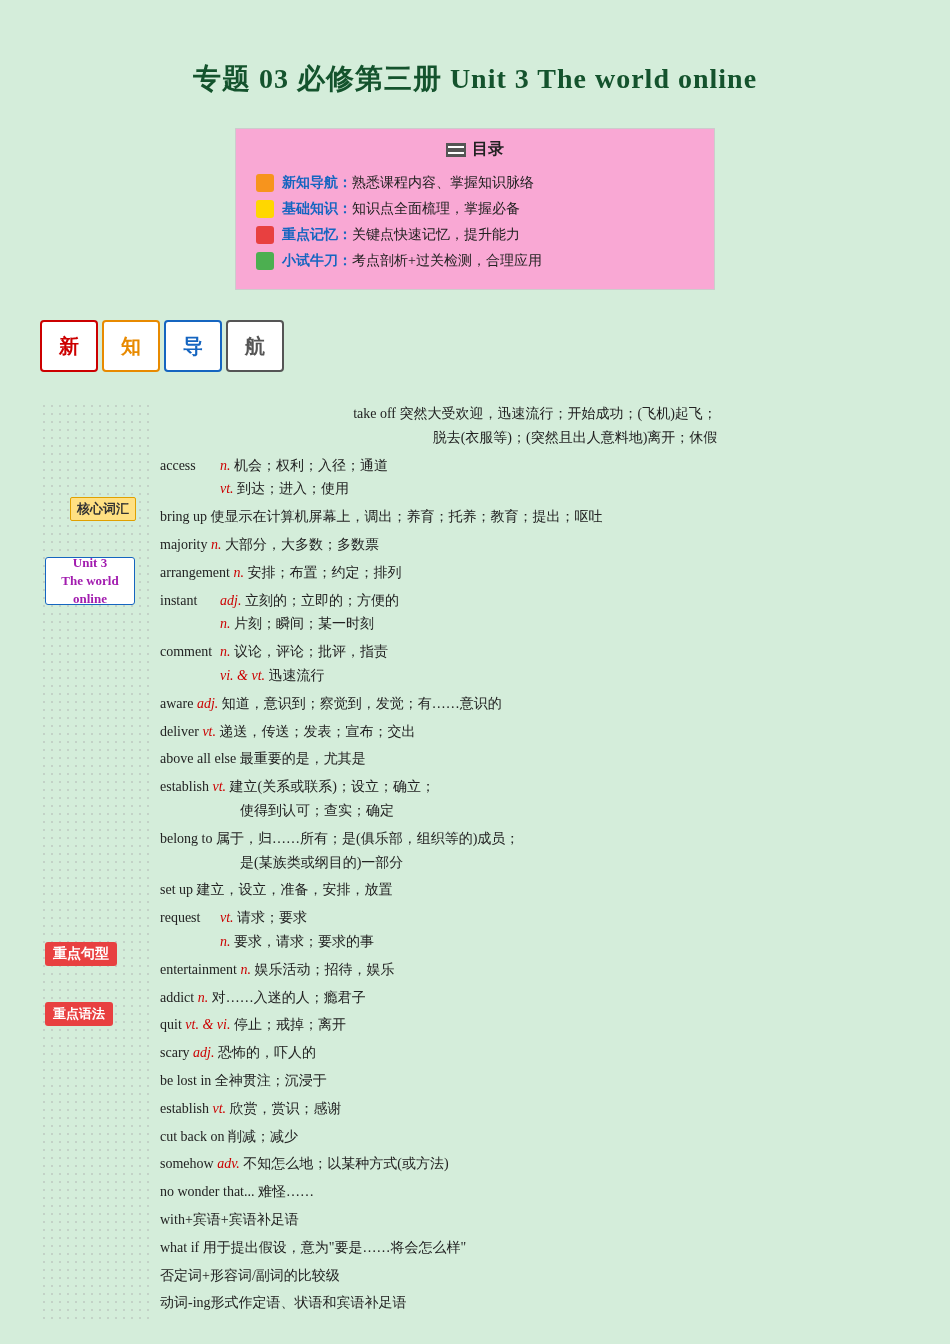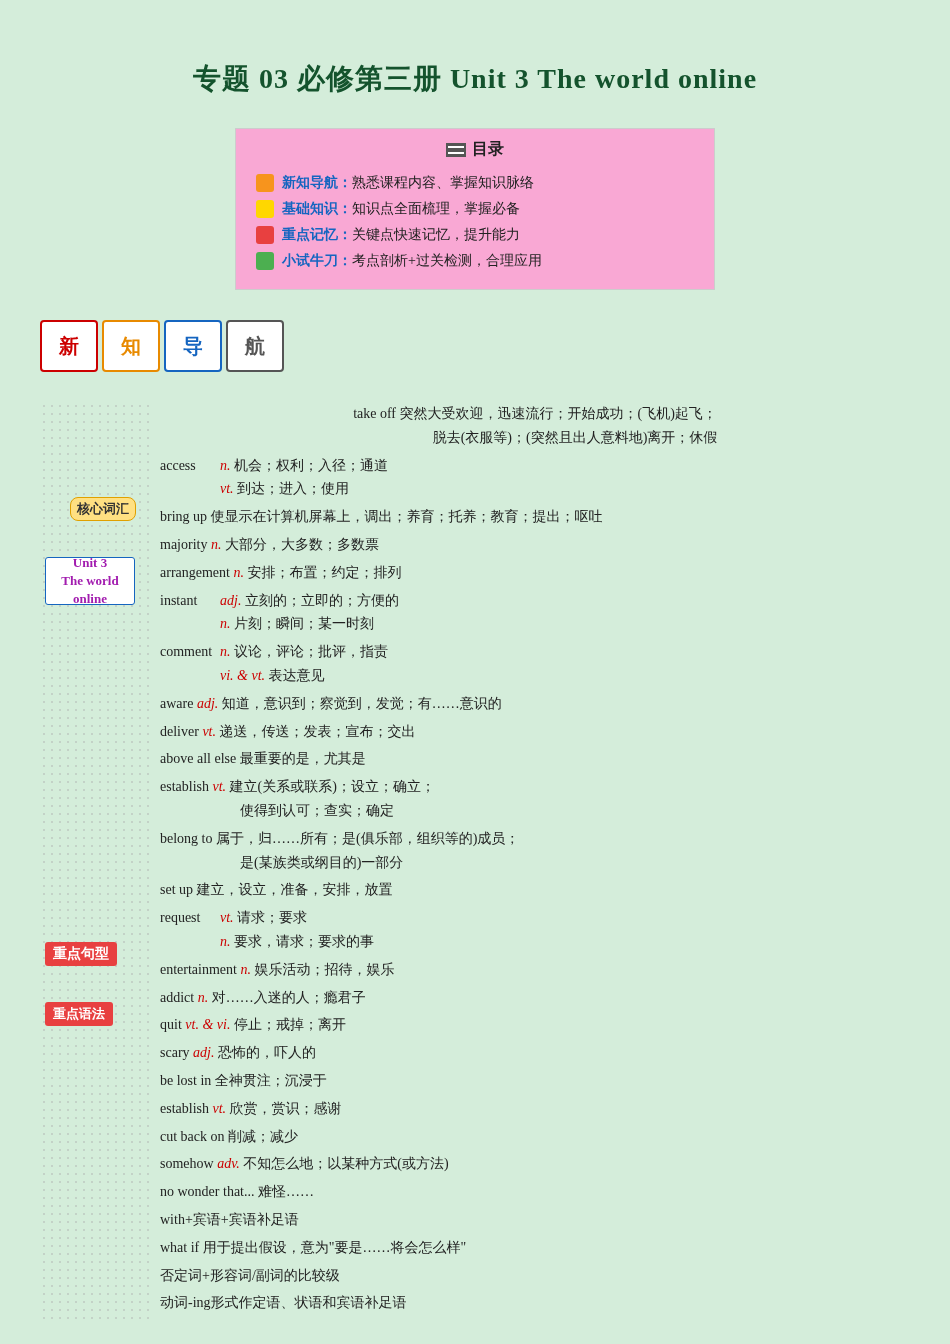--- a/index.html
+++ b/index.html
@@ -142,21 +142,21 @@
       text-align: center;
       line-height: 1.4;
     }
 
     .core-vocab-label {
       position: absolute;
       top: 95px;
       left: 30px;
       background: #ffe082;
       border: 1px solid #e0a000;
-      border-radius: 8px;
+      border-radius: 2px;
       padding: 2px 6px;
       font-size: 13px;
       font-weight: bold;
       color: #333;
       white-space: nowrap;
     }
 
     .key-sentence-label {
       position: absolute;
       top: 540px;
@@ -317,21 +317,21 @@
           <span class="word-pos">n. </span><span>片刻；瞬间；某一时刻</span>
         </div>
       </div>
     </div>
 
     <div class="vocab-entry">
       <div style="display:grid; grid-template-columns: 60px 1fr;">
         <span class="word-key">comment</span>
         <div>
           <span class="word-pos">n. </span><span>议论，评论；批评，指责</span><br>
-          <span class="word-pos">vi. &amp; vt. </span><span>表达意见</span>
+          <span class="word-pos">vi. &amp; vt. </span><span>迅速流行</span>
         </div>
       </div>
     </div>
 
     <div class="vocab-entry">
       <span class="word-key">aware </span><span class="word-pos">adj. </span><span>知道，意识到；察觉到，发觉；有……意识的</span>
     </div>
 
     <div class="vocab-entry">
       <span class="word-key">deliver </span><span class="word-pos">vt. </span><span>递送，传送；发表；宣布；交出</span>

